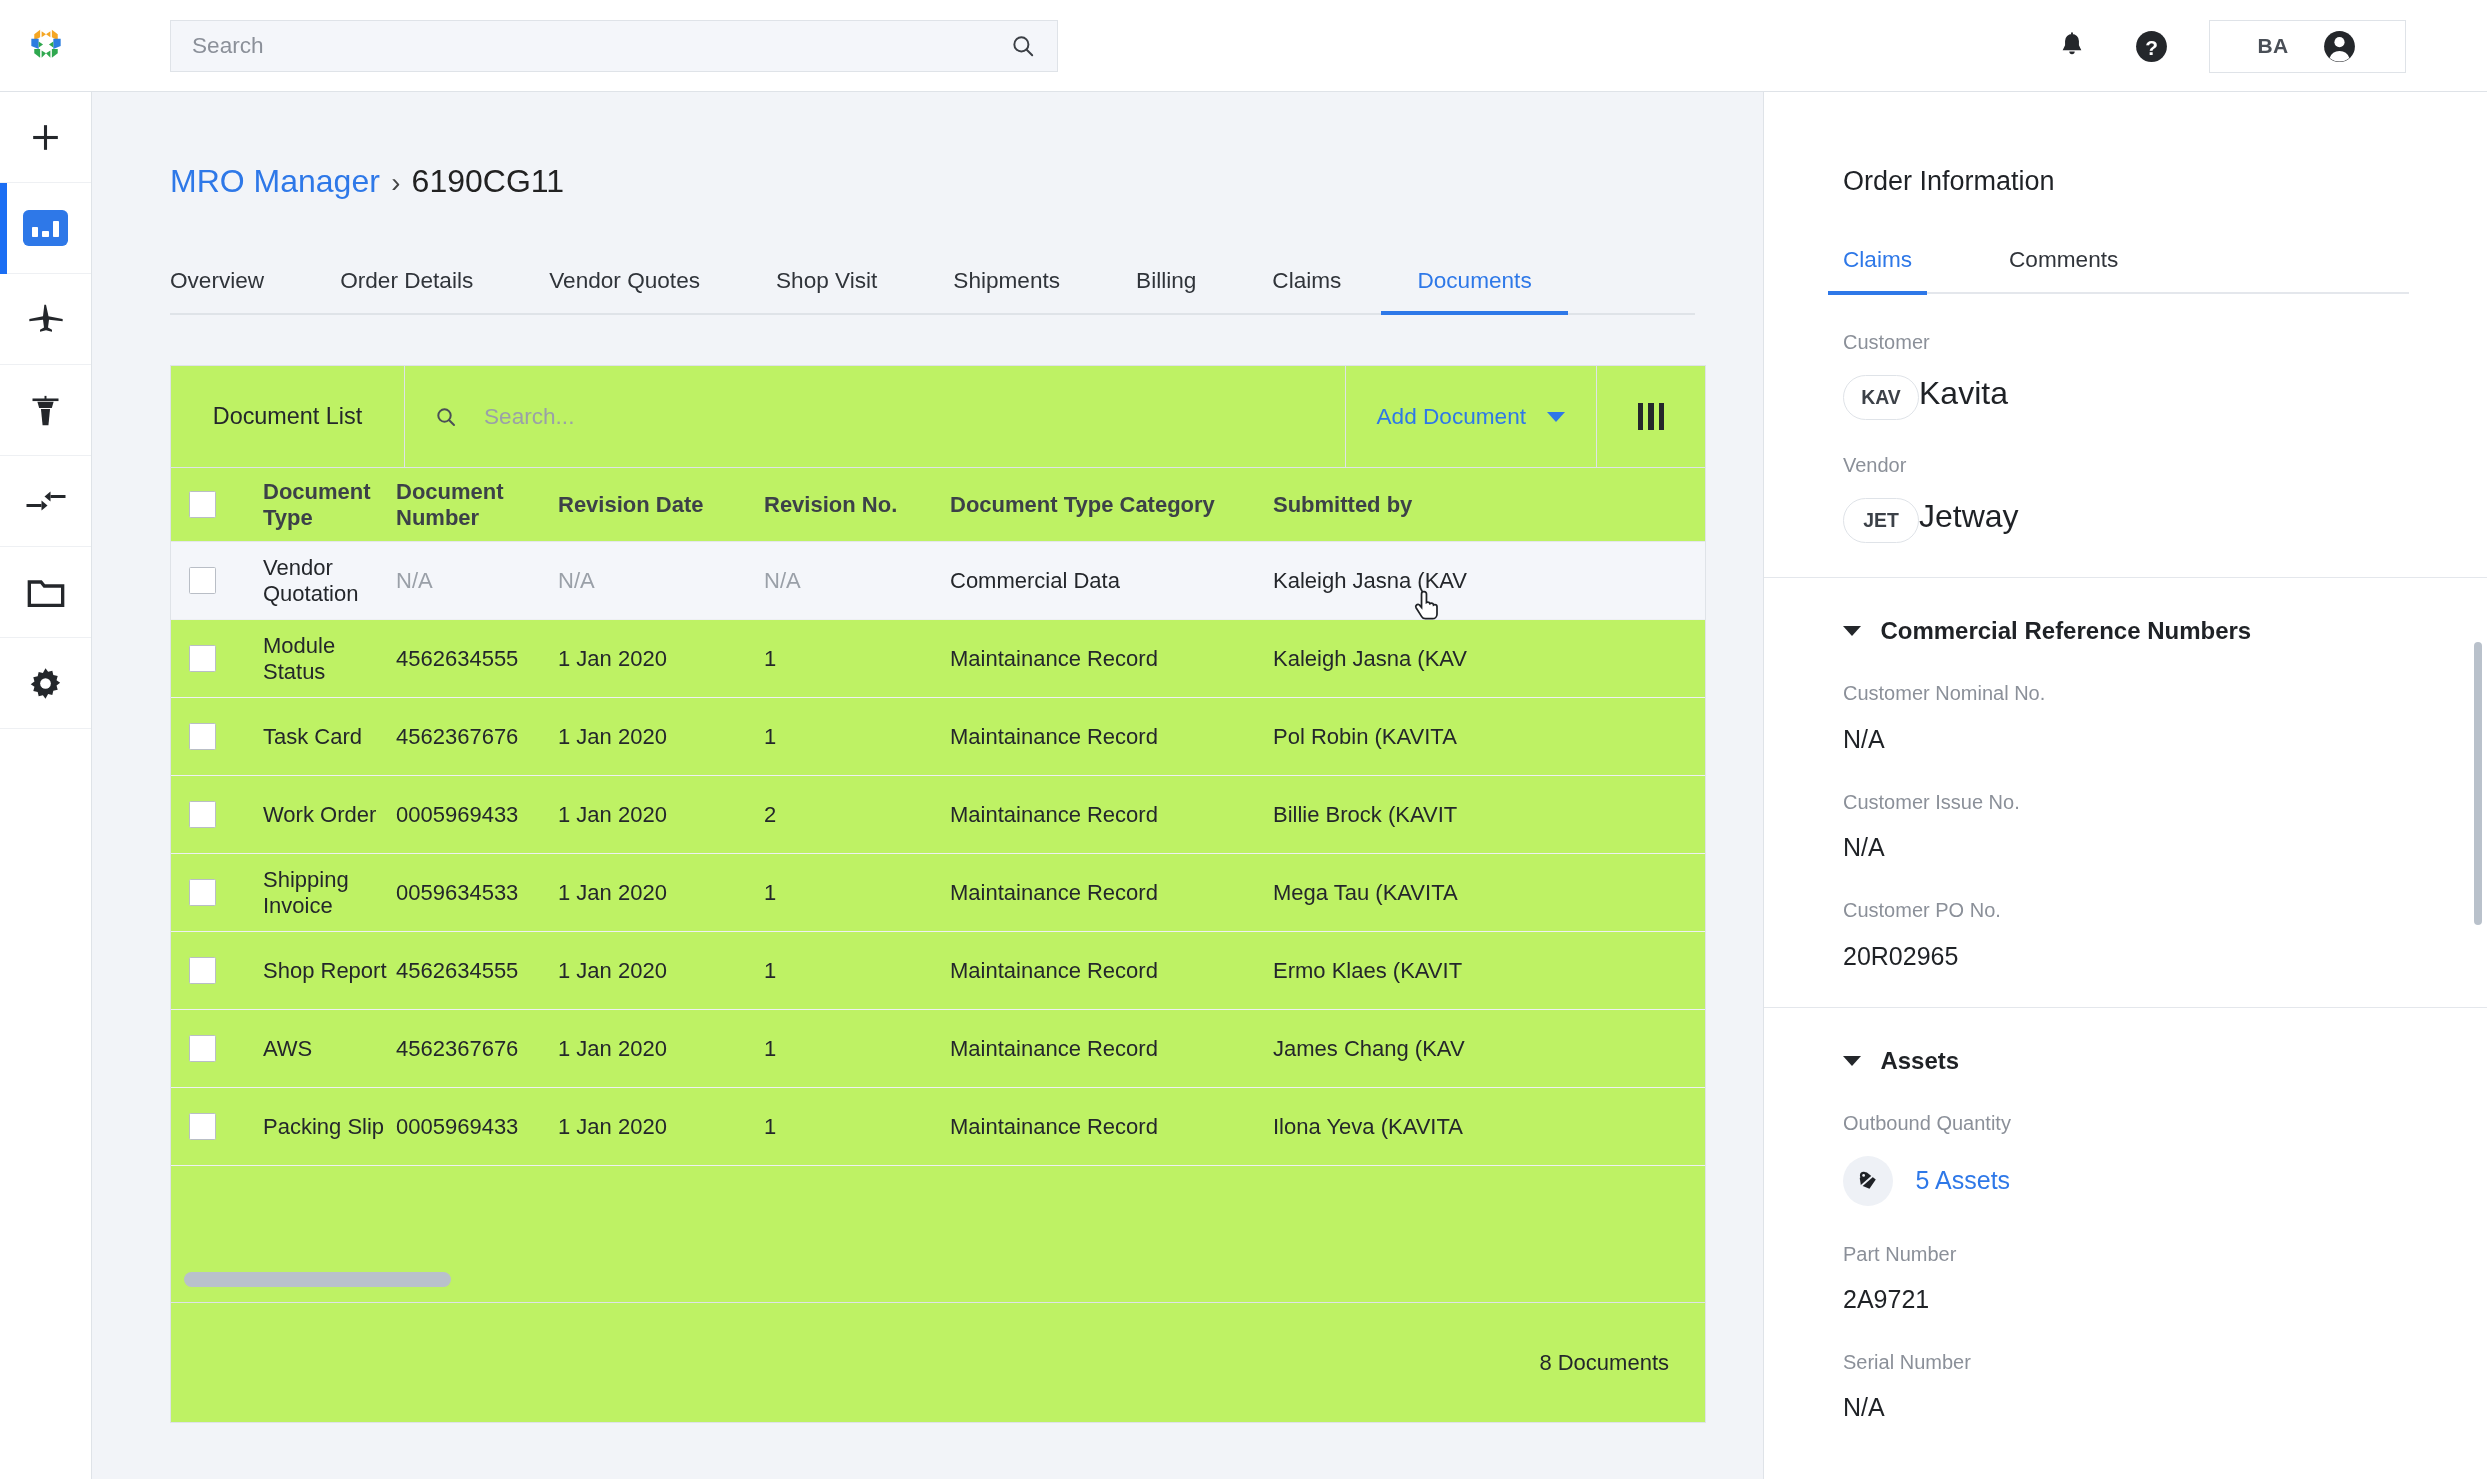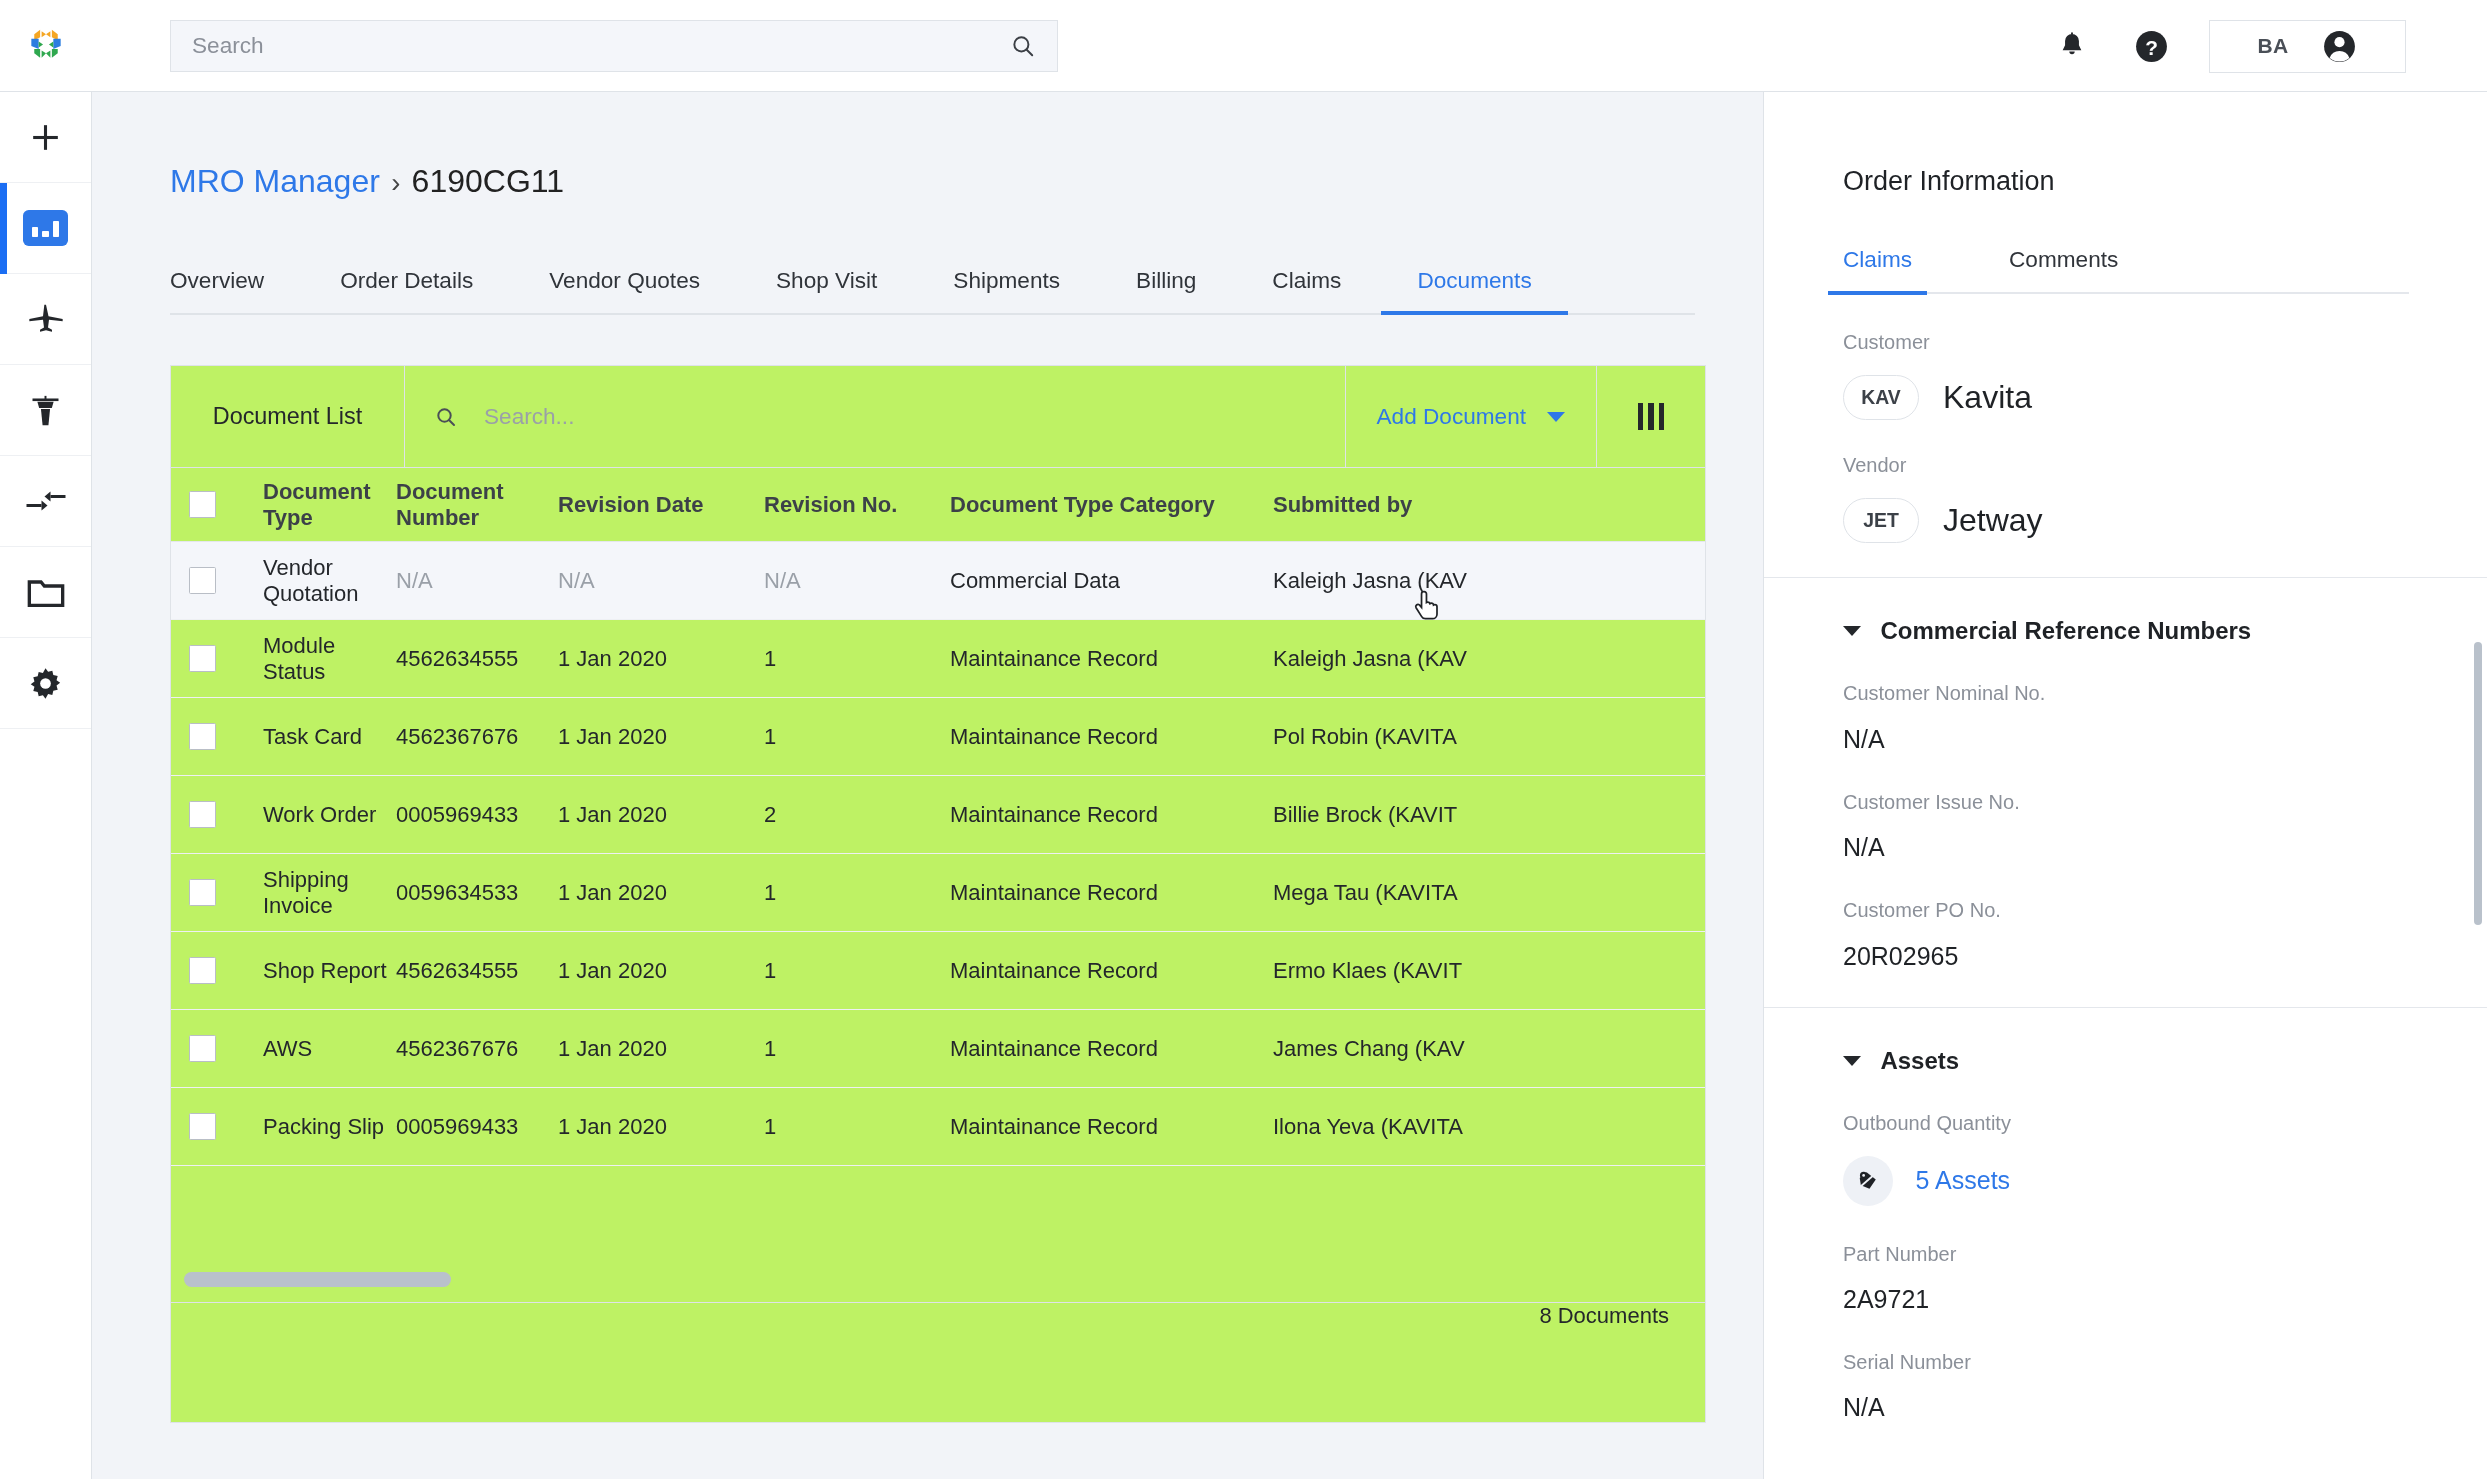--- a/index.html
+++ b/index.html
@@ -126,40 +126,40 @@
   .c-sub   { width: 340px; flex: 0 0 340px; white-space: nowrap; overflow: hidden; }
   .pad-l { padding-left: 29px; }
   .chk { width: 27.5px; height: 27.5px; border: 1.6px solid #b9bec6; background: #fff; border-radius: 1.6px; cursor: pointer; }
   .muted { color: #9aa0a8; }
 
   .tbody-pad { height: 144px; }
   .hscroll-track { position: absolute; left: 1.6px; right: 1.6px; bottom: 121px; height: 29px; }
   .hscroll-thumb { margin-left: 11.3px; width: 267px; height: 15.4px; background: #b9c1cb; border-radius: 8px; cursor: pointer; }
   .card-foot {
     position: absolute; left: 0; right: 0; bottom: 0; height: 120px;
-    border-top: 1.6px solid #dfe3e8; display: flex; align-items: flex-start; justify-content: flex-end;
+    border-top: 1.6px solid #dfe3e8; display: flex; align-items: center; justify-content: flex-end;
     padding-right: 36px; font-size: 22px; color: #24272b;
   }
 
   
   .panel {
     position: absolute; top: 92px; left: 1763px; width: 724px; height: 1388px;
     background: #ffffff; border-left: 1.6px solid #dfe3e8; overflow: hidden;
   }
   .panel-title { font-size: 27px; color: #1f2226; padding: 74px 0 0 79px; }
   .panel-tabs { margin: 50px 0 0 79px; width: 566px; display: flex; border-bottom: 2.4px solid #e4e7ec; }
   .ptab { font-size: 22.6px; color: #30343a; padding-bottom: 19.4px; margin-right: 97px; cursor: pointer; position: relative; }
   .ptab.active { color: #2e78e8; }
   .ptab.active::after { content:""; position:absolute; left:-14.6px; right:-14.6px; bottom:-2.4px; height:4px; background:#2e78e8; }
 
   .sect { padding: 0 0 0 79px; }
   .sect.divider { border-bottom: 1.6px solid #e4e7ec; }
   .fld-label { font-size: 20px; color: #8b9099; margin-top: 37px; }
   .fld-value { font-size: 25px; color: #1f2226; margin-top: 19.4px; }
-  .chip-row { display: flex; align-items: center; gap: 24px; margin-top: 21px; margin-bottom: 34px; }
+  .chip-row { display: flex; margin-top: 21px; margin-bottom: 34px; }
   .chip {
     min-width: 76px; height: 45px; border: 1.6px solid #dfe3e8; border-radius: 24px;
     display: flex; align-items: center; justify-content: center;
     font-size: 19.4px; font-weight: bold; color: #3c4148; padding: 0 14.6px;
   }
   .chip-name { font-size: 32px; color: #1f2226; }
   .sect-head { display: flex; align-items: center; gap: 19.4px; margin-top: 39px; }
   .tri { width: 0; height: 0; border-left: 9px solid transparent; border-right: 9px solid transparent; border-top: 10.5px solid #24272b; cursor: pointer; }
   .sect-head-label { font-size: 24px; font-weight: bold; color: #1f2226; }
   .asset-row { display: flex; align-items: center; gap: 22.6px; margin-top: 21px; }

